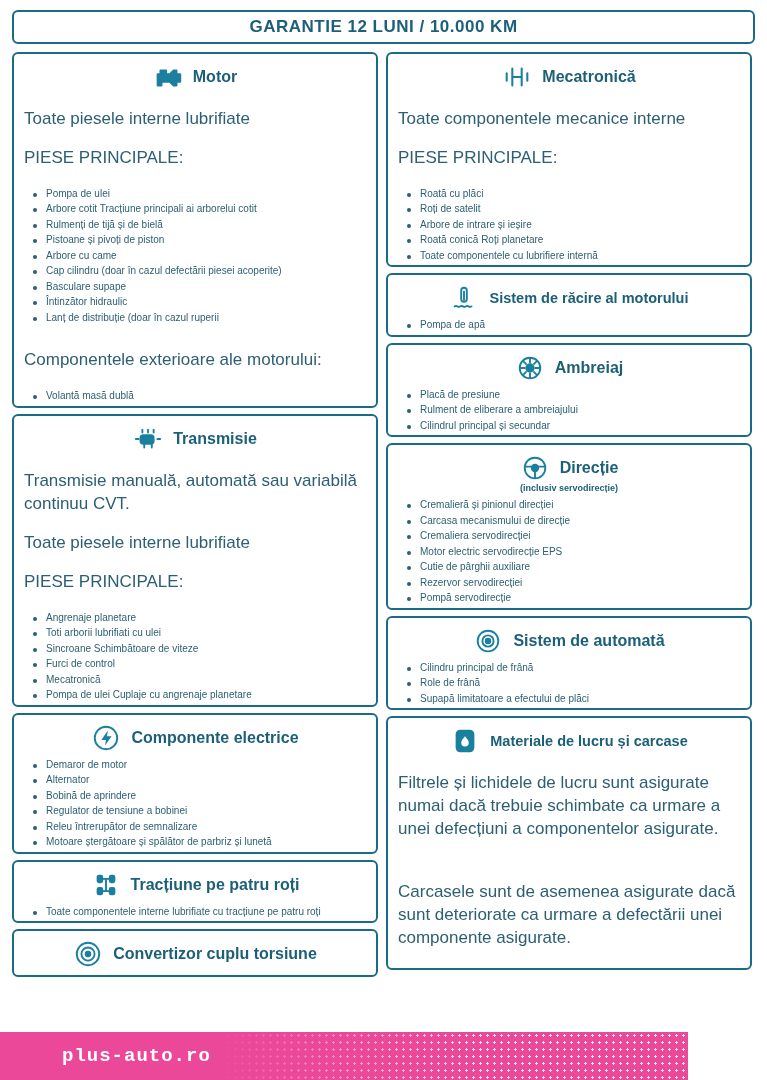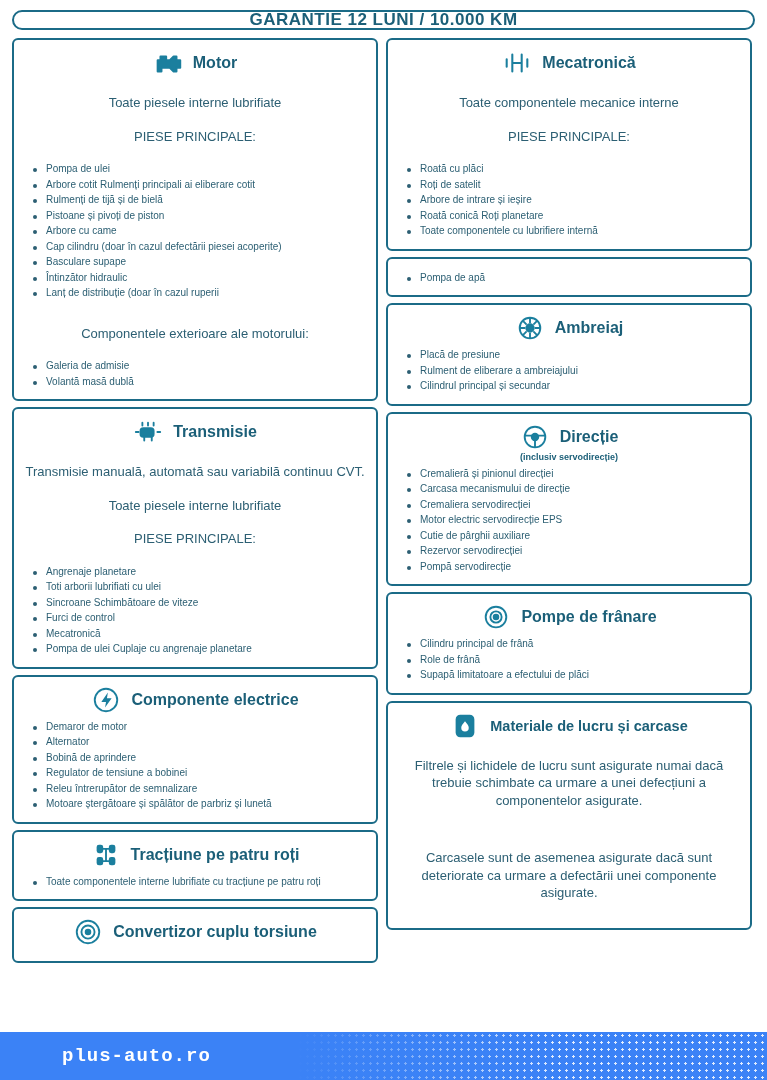--- a/index.html
+++ b/index.html
@@ -14,43 +14,43 @@
     position: relative;
   }
   .page {
     width: 767px;
     height: 1080px;
     padding: 10px 12px 0 12px;
     position: relative;
   }
   .banner {
     border: 2px solid #1b6b87;
-    border-radius: 14px;
-    height: 20px;
+    border-radius: 6px;
+    height: 34px;
     display: flex;
     align-items: center;
     justify-content: center;
     margin-bottom: 8px;
   }
   .banner-text {
     font-size: 17px;
     font-weight: bold;
     letter-spacing: .5px;
     color: #1b5f78;
   }
   .cols {
     display: flex;
     gap: 8px;
     align-items: flex-start;
   }
   .col { width: 366px; display: flex; flex-direction: column; gap: 6px; }
   .card {
     border: 2px solid #1b6b87;
     border-radius: 6px;
-    padding: 8px 10px 10px 10px;
+    padding: 8px 10px 2px 10px;
     background: #fff;
   }
   .card-head {
     display: flex;
     align-items: center;
     justify-content: center;
     gap: 10px;
     margin-bottom: 4px;
   }
   .card-title {
@@ -63,22 +63,21 @@
     text-align: center;
     font-size: 9px;
     font-weight: bold;
     color: #1b5f78;
     margin-top: -4px;
     margin-bottom: 4px;
   }
   .icon { width: 30px; height: 30px; flex: 0 0 30px; color: #1b7f9e; }
   .icon svg { width: 100%; height: 100%; display: block; }
   .note {
-    text-align: center;
-    font-size: 13px;
+    font-size: 17px;
     color: #2c5f73;
     line-height: 1.35;
     margin: 16px 0;
   }
   ul {
     margin: 3px 0 0 0;
     padding-left: 20px;
     list-style: none;
   }
   li {
@@ -96,23 +95,23 @@
     width: 4px;
     height: 4px;
     border-radius: 50%;
     background: #2c5f73;
   }
   .spacer { height: 8px; }
   .footer-band {
     position: absolute;
     left: 0;
     bottom: 0;
-    width: 767px;
+    width: 688px;
     height: 48px;
-    background: #3b82f6;
+    background: #ec4899;
     display: flex;
     align-items: center;
     padding-left: 62px;
     overflow: hidden;
   }
   .footer-logo {
     color: #ffffff;
     font-family: "Liberation Mono", monospace;
     font-size: 19px;
     font-weight: bold;
@@ -149,33 +148,32 @@
             <svg viewBox="0 0 32 32" fill="none" stroke="currentColor" stroke-width="2.2" stroke-linejoin="round" stroke-linecap="round">
               <path d="M5 13h3V9h6v4h4l4-4h3v4h4v8h-4v4h-3l-4-4H9v4H5z" fill="currentColor" stroke="currentColor"></path>
             </svg>
           </span>
           <span class="card-title">Motor</span>
         </div>
         <div class="note">Toate piesele interne lubrifiate</div>
         <div class="note">PIESE PRINCIPALE:</div>
         <ul>
           <li>Pompa de ulei</li>
-          <li>Arbore cotit Rulmenți principali ai eliberare cotit</li>
+          <li>Arbore cotit Tracțiune principali ai arborelui cotit</li>
           <li>Rulmenți de tijă și de bielă</li>
           <li>Pistoane și pivoți de piston</li>
           <li>Arbore cu came</li>
           <li>Cap cilindru (doar în cazul defectării piesei acoperite)</li>
           <li>Basculare supape</li>
           <li>Întinzător hidraulic</li>
           <li>Lanț de distribuție (doar în cazul ruperii</li>
         </ul>
         <div class="spacer"></div>
         <div class="note">Componentele exterioare ale motorului:</div>
         <ul>
-          <li>Galeria de admisie</li>
           <li>Volantă masă dublă</li>
         </ul>
       </div>
 
       <div class="card">
         <div class="card-head">
           <span class="icon">
             <svg viewBox="0 0 32 32" fill="none" stroke="currentColor" stroke-width="2" stroke-linecap="round" stroke-linejoin="round">
               <rect x="8" y="12" width="14" height="9" rx="3" fill="currentColor"></rect>
               <path d="M10 9v-3M16 9v-3M22 9v-3M6 16h-3M26 16h3M12 21v4M20 21v4"></path>
@@ -265,20 +263,30 @@
         <ul>
           <li>Roată cu plăci</li>
           <li>Roți de satelit</li>
           <li>Arbore de intrare și ieșire</li>
           <li>Roată conică Roți planetare</li>
           <li>Toate componentele cu lubrifiere internă</li>
         </ul>
       </div>
 
       <div class="card">
+        <div class="card-head">
+          <span class="icon">
+            <svg viewBox="0 0 32 32" fill="none" stroke="currentColor" stroke-width="2" stroke-linecap="round">
+              <rect x="13" y="5" width="6" height="15" rx="3"></rect>
+              <path d="M16 9v9"></path>
+              <path d="M6 25c2-2 4 2 6 0s4 2 6 0 4 2 6 0"></path>
+            </svg>
+          </span>
+          <span class="card-title sm">Sistem de răcire al motorului</span>
+        </div>
         <ul>
           <li>Pompa de apă</li>
         </ul>
       </div>
 
 
       <div class="card">
         <div class="card-head">
           <span class="icon">
             <svg viewBox="0 0 32 32" fill="none" stroke="currentColor" stroke-width="2">
@@ -321,21 +329,21 @@
 
       <div class="card">
         <div class="card-head">
           <span class="icon">
             <svg viewBox="0 0 32 32" fill="none" stroke="currentColor" stroke-width="2">
               <circle cx="16" cy="16" r="11"></circle>
               <circle cx="16" cy="16" r="6"></circle>
               <circle cx="16" cy="16" r="2.5" fill="currentColor"></circle>
             </svg>
           </span>
-          <span class="card-title">Pompe de frânare</span>
+          <span class="card-title">Sistem de automată</span>
         </div>
         <ul>
           <li>Cilindru principal de frână</li>
           <li>Role de frână</li>
           <li>Supapă limitatoare a efectului de plăci</li>
         </ul>
       </div>
 
       <div class="card">
         <div class="card-head">

